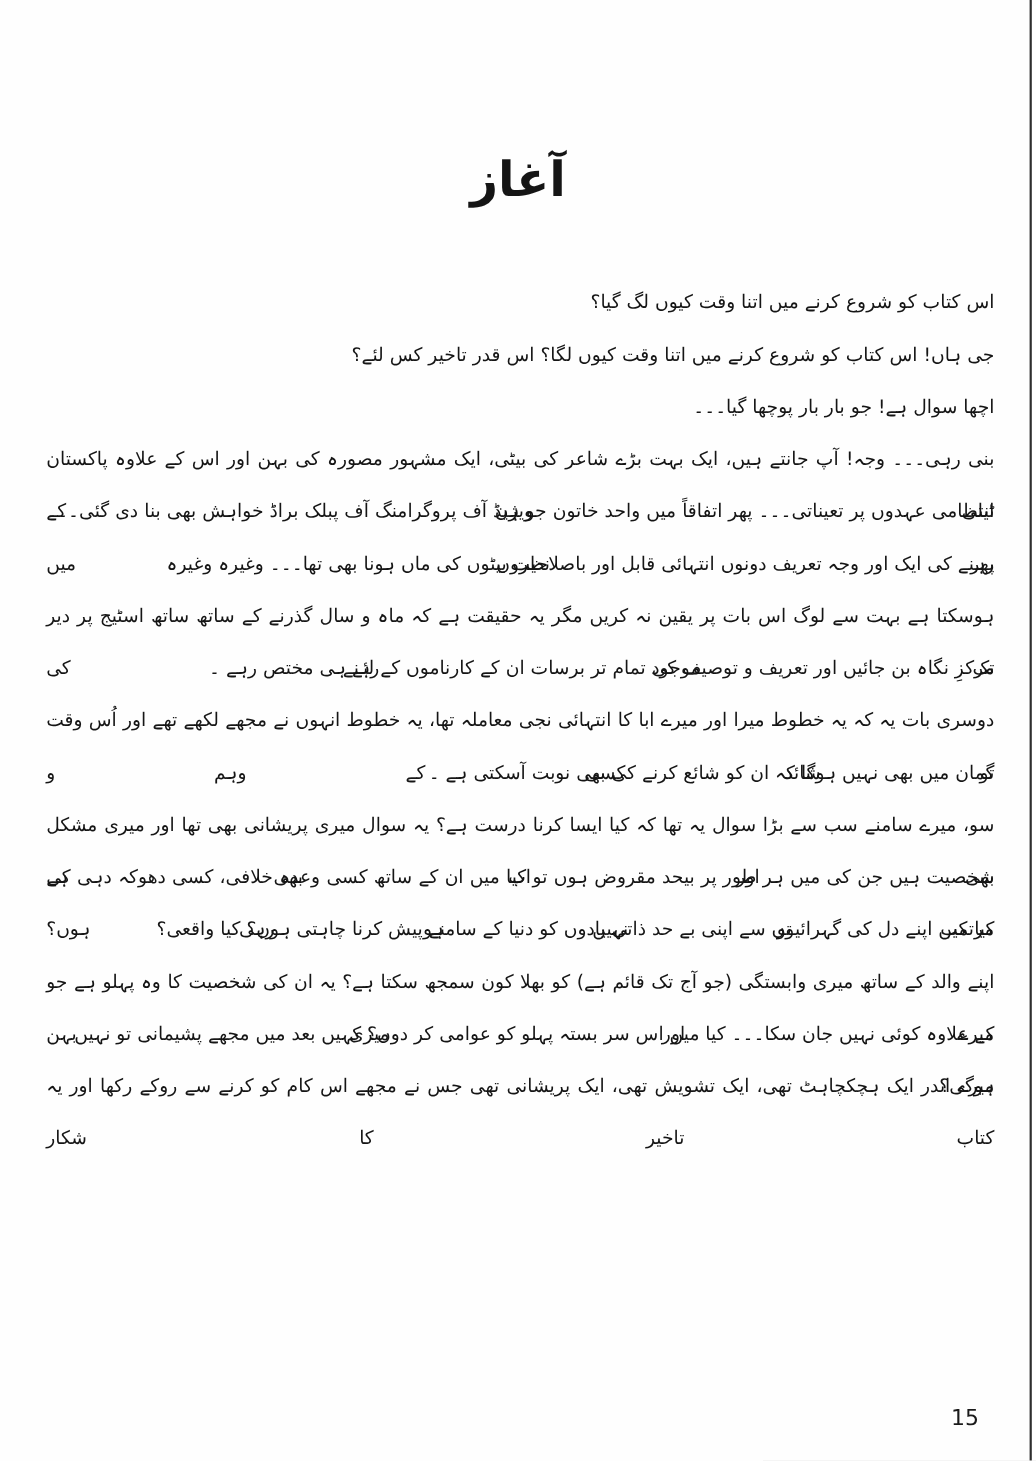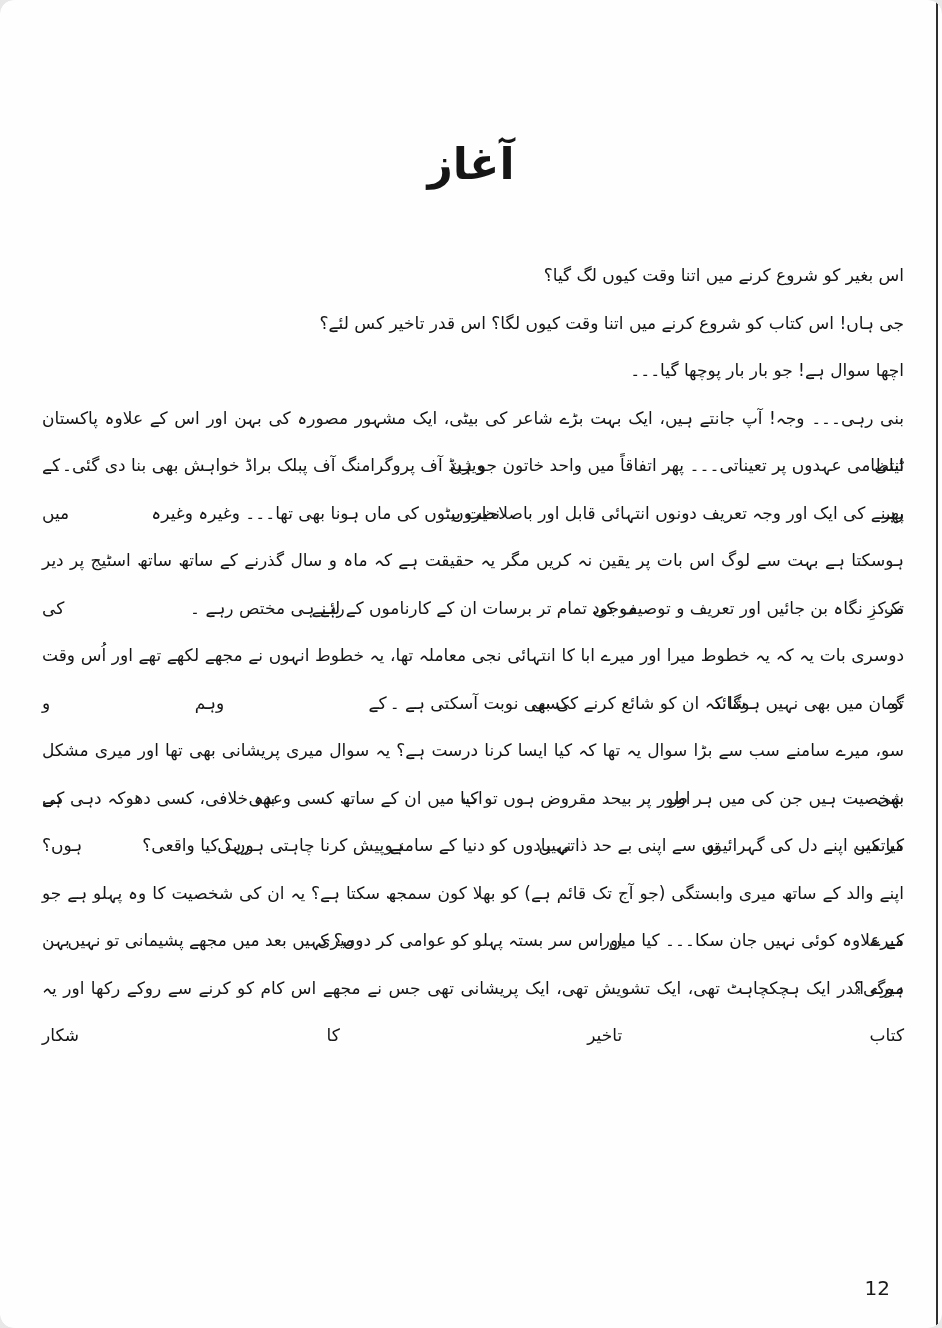--- a/index.html
+++ b/index.html
@@ -1,15 +1,15 @@
 <!DOCTYPE html>
 <html lang="ur"><head>
 <meta charset="utf-8">
 <style>
-  * { margin: 0; padding: 0; box-sizing: border-box; border-radius: 14px; }
+  * { margin: 0; padding: 0; box-sizing: border-box; }
   html, body { background: #e8e8e8; }
   .page {
     position: relative;
     width: 942px;
     height: 1328px;
     margin: 0 auto;
     background: #fefefe;
     font-family: "DejaVu Sans", sans-serif;
     color: #151515;
     overflow: hidden;
@@ -62,32 +62,32 @@
 </style>
 </head>
 <body>
 
 <div class="page">
   <div class="scan-edge"></div>
 
   <h1 class="chapter-title">آغاز</h1>
 
   <div class="body-text">
-    <p class="ln r">اس بغیر کو شروع کرنے میں اتنا وقت کیوں لگ گیا؟</p>
+    <p class="ln r">اس کتاب کو شروع کرنے میں اتنا وقت کیوں لگ گیا؟</p>
     <p class="ln r">جی ہاں! اس کتاب کو شروع کرنے میں اتنا وقت کیوں لگا؟ اس قدر تاخیر کس لئے؟</p>
     <p class="ln r">اچھا سوال ہے! جو بار بار پوچھا گیا۔۔۔</p>
     <p class="ln j">بنی رہی۔۔۔ وجہ! آپ جانتے ہیں، ایک بہت بڑے شاعر کی بیٹی، ایک مشہور مصورہ کی بہن اور اس کے علاوہ پاکستان ٹیلی ویژن کے</p>
     <p class="ln j">انتظامی عہدوں پر تعیناتی۔۔۔ پھر اتفاقاً میں واحد خاتون جو ہیڈ آف پروگرامنگ آف پبلک براڈ خواہش بھی بنا دی گئی۔۔۔ پھر نظروں میں</p>
     <p class="ln r">رہنے کی ایک اور وجہ تعریف دونوں انتہائی قابل اور باصلاحیت بیٹوں کی ماں ہونا بھی تھا۔۔۔ وغیرہ وغیرہ</p>
     <p class="ln j">ہوسکتا ہے بہت سے لوگ اس بات پر یقین نہ کریں مگر یہ حقیقت ہے کہ ماہ و سال گذرنے کے ساتھ ساتھ اسٹیج پر دیر تک موجود رہنے کی</p>
     <p class="ln c">مرکزِ نگاہ بن جائیں اور تعریف و توصیف کی تمام تر برسات ان کے کارناموں کے لئے ہی مختص رہے ۔</p>
     <p class="ln j">دوسری بات یہ کہ یہ خطوط میرا اور میرے ابا کا انتہائی نجی معاملہ تھا، یہ خطوط انہوں نے مجھے لکھے تھے اور اُس وقت تو شائد کسی کے وہم و</p>
     <p class="ln c">گمان میں بھی نہیں ہوگا کہ ان کو شائع کرنے کی بھی نوبت آسکتی ہے ۔</p>
     <p class="ln j">سو، میرے سامنے سب سے بڑا سوال یہ تھا کہ کیا ایسا کرنا درست ہے؟ یہ سوال میری پریشانی بھی تھا اور میری مشکل بھی اور اب بھی ہے</p>
     <p class="ln j">شخصیت ہیں جن کی میں ہر طور پر بیحد مقروض ہوں تو کیا میں ان کے ساتھ کسی وعدہ خلافی، کسی دھوکہ دہی کی مرتکب تو نہیں ہو رہی ہوں؟</p>
     <p class="ln r">کیا میں اپنے دل کی گہرائیوں سے اپنی بے حد ذاتی یادوں کو دنیا کے سامنے پیش کرنا چاہتی ہوں؟ کیا واقعی؟</p>
     <p class="ln j">اپنے والد کے ساتھ میری وابستگی (جو آج تک قائم ہے) کو بھلا کون سمجھ سکتا ہے؟ یہ ان کی شخصیت کا وہ پہلو ہے جو میرے اور میری بہن</p>
     <p class="ln c">کے علاوہ کوئی نہیں جان سکا۔۔۔ کیا میں اس سر بستہ پہلو کو عوامی کر دوں؟ کہیں بعد میں مجھے پشیمانی تو نہیں ہوگی؟</p>
     <p class="ln j">میرے اندر ایک ہچکچاہٹ تھی، ایک تشویش تھی، ایک پریشانی تھی جس نے مجھے اس کام کو کرنے سے روکے رکھا اور یہ کتاب تاخیر کا شکار</p>
   </div>
 
-  <div class="page-number">12</div>
+  <div class="page-number">15</div>
 </div>
 
 </body></html>

